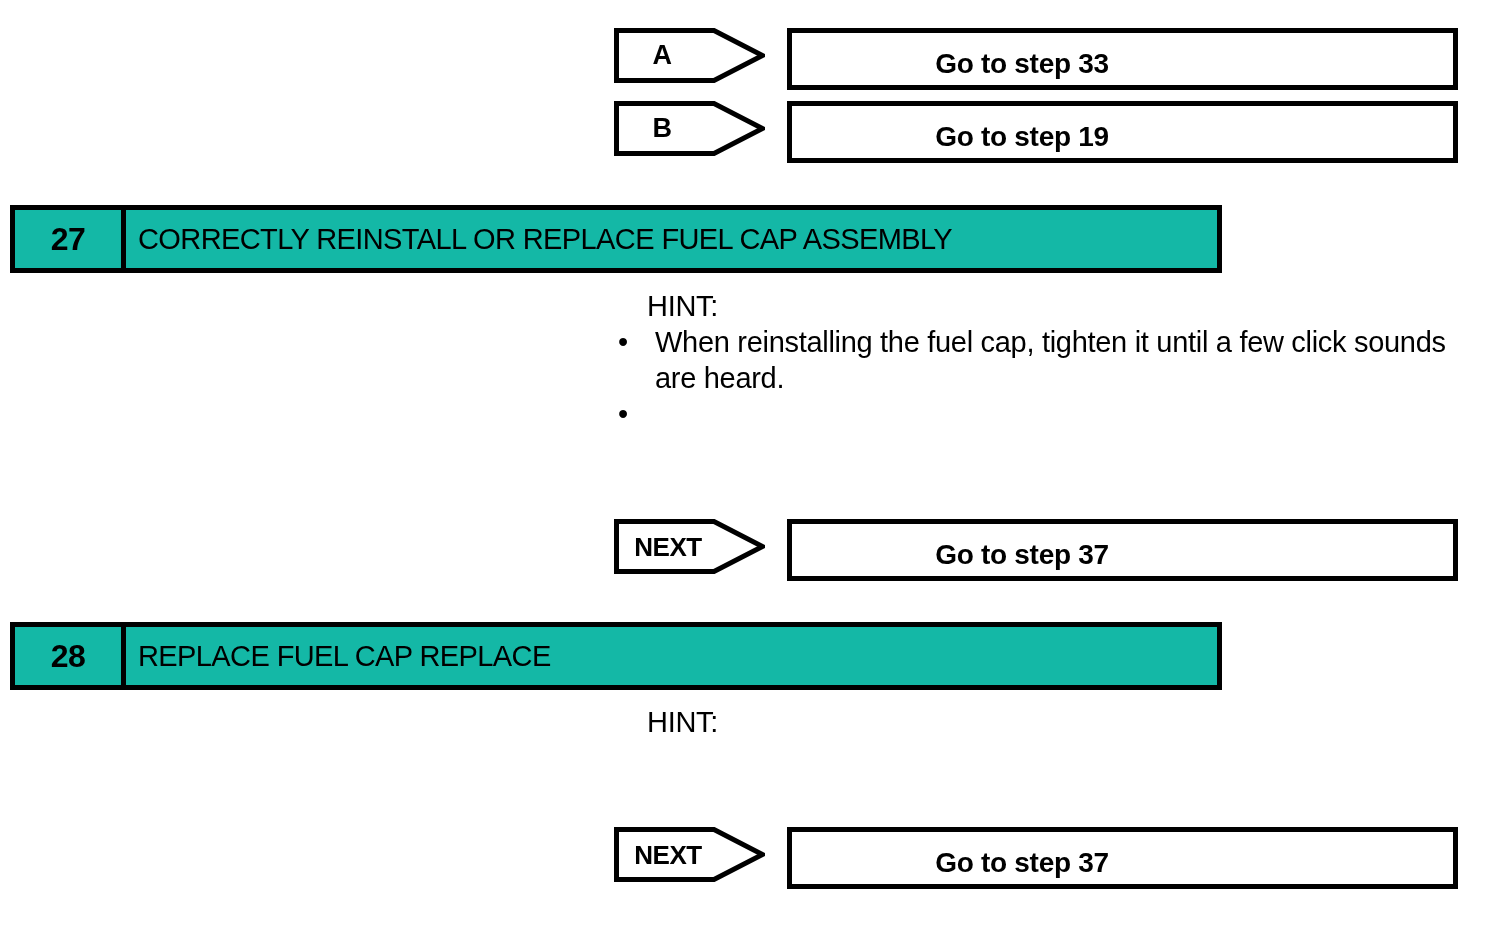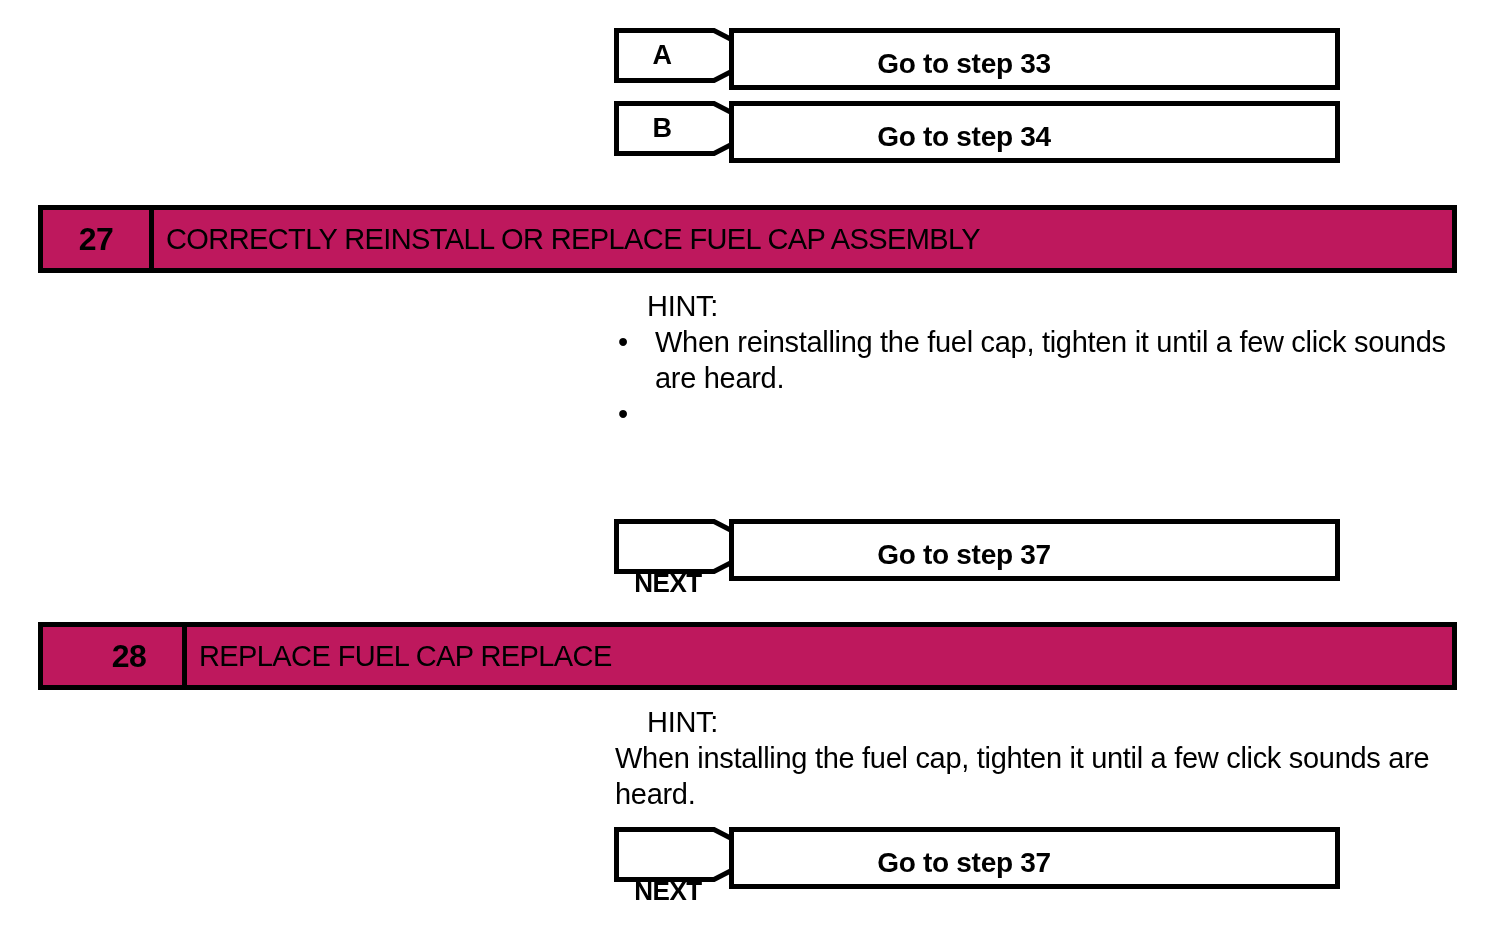--- a/index.html
+++ b/index.html
@@ -37,27 +37,27 @@
     width: 96px;
     height: 55px;
     display: flex;
     align-items: center;
     justify-content: center;
     font-size: 27px;
     font-weight: bold;
     letter-spacing: -0.5px;
     line-height: 1;
   }
-  .tag-label.wide { width: 100px; left: 4px; font-size: 26px; margin-top: 36px; }
+  .tag-label.wide { width: 100px; left: 4px; font-size: 26px; }
 
   
   .goto-box {
     position: absolute;
-    left: 729px;
-    width: 611px;
+    left: 787px;
+    width: 671px;
     height: 62px;
     box-sizing: border-box;
     border: 5px solid #000;
     background: #fff;
   }
   .goto-text {
     position: absolute;
     left: 0;
     top: 0;
     width: 460px;          
@@ -66,26 +66,26 @@
     align-items: center;
     justify-content: center;
     font-size: 28px;
     font-weight: bold;
     letter-spacing: -0.3px;
   }
 
   
   .step-header {
     position: absolute;
-    left: 38px;
-    width: 1419px;
+    left: 10px;
+    width: 1212px;
     height: 68px;
     box-sizing: border-box;
     border: 5px solid #000;
-    background: #be185d;
+    background: #14b8a6;
     display: flex;
     align-items: stretch;
   }
   .step-num {
     width: 106px;
     flex: 0 0 106px;
     border-right: 5px solid #000;
     display: flex;
     align-items: center;
     justify-content: center;
@@ -146,21 +146,21 @@
   </div>
 
   <div class="goto-row" style="top:101px;">
     <div class="tag">
       <svg viewBox="0 0 151 55" xmlns="http://www.w3.org/2000/svg">
         <polygon points="2.5,2.5 100,2.5 148.5,27.5 100,52.5 2.5,52.5" fill="#ffffff" stroke="#000000" stroke-width="5" stroke-linejoin="miter"></polygon>
       </svg>
       <span class="tag-label">B</span>
     </div>
     <div class="goto-box">
-      <span class="goto-text">Go to step 34</span>
+      <span class="goto-text">Go to step 19</span>
     </div>
   </div>
 
   <div class="step-header" style="top:205px;">
     <div class="step-num">27</div>
     <div class="step-title">CORRECTLY REINSTALL OR REPLACE FUEL CAP ASSEMBLY</div>
   </div>
 
   <div class="hint-block" style="top:288px;">
     <span class="hint-label">HINT:</span>
@@ -180,28 +180,27 @@
       <svg viewBox="0 0 151 55" xmlns="http://www.w3.org/2000/svg">
         <polygon points="2.5,2.5 100,2.5 148.5,27.5 100,52.5 2.5,52.5" fill="#ffffff" stroke="#000000" stroke-width="5" stroke-linejoin="miter"></polygon>
       </svg>
       <span class="tag-label wide">NEXT</span>
     </div>
     <div class="goto-box">
       <span class="goto-text">Go to step 37</span>
     </div>
   </div>
 
-  <div class="step-header" style="top:622px;padding-left:33px;">
+  <div class="step-header" style="top:622px;">
     <div class="step-num">28</div>
     <div class="step-title">REPLACE FUEL CAP REPLACE</div>
   </div>
 
   <div class="hint-block" style="top:704px;">
     <span class="hint-label">HINT:</span>
-    <span class="hint-line">When installing the fuel cap, tighten it until a few click sounds are heard.</span>
   </div>
 
   <div class="goto-row" style="top:827px;">
     <div class="tag">
       <svg viewBox="0 0 151 55" xmlns="http://www.w3.org/2000/svg">
         <polygon points="2.5,2.5 100,2.5 148.5,27.5 100,52.5 2.5,52.5" fill="#ffffff" stroke="#000000" stroke-width="5" stroke-linejoin="miter"></polygon>
       </svg>
       <span class="tag-label wide">NEXT</span>
     </div>
     <div class="goto-box">

